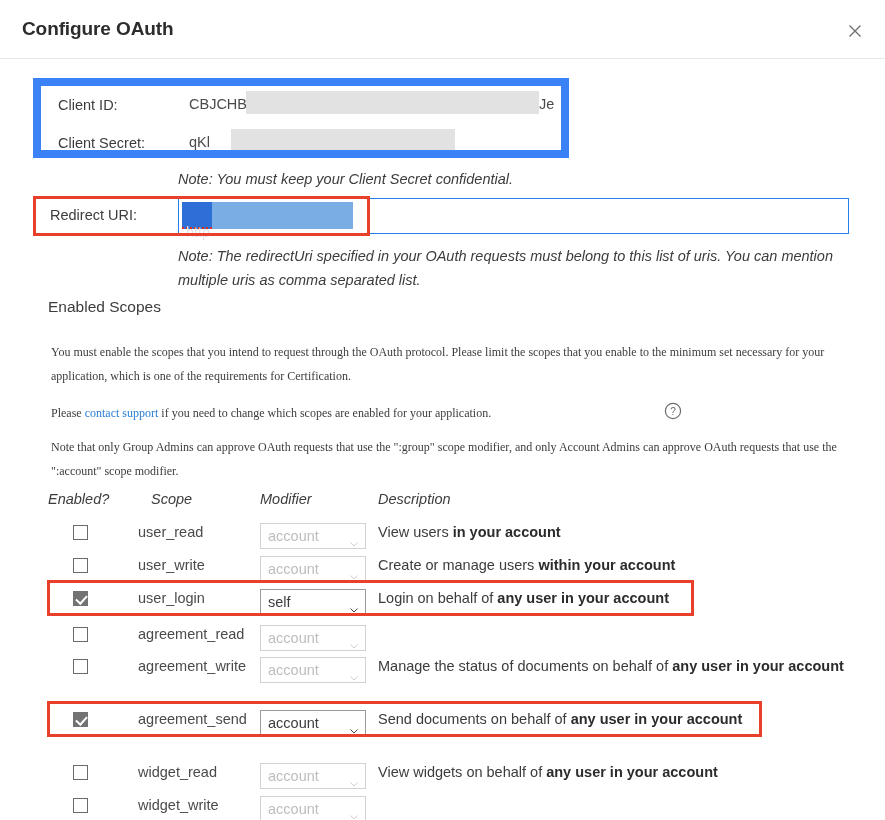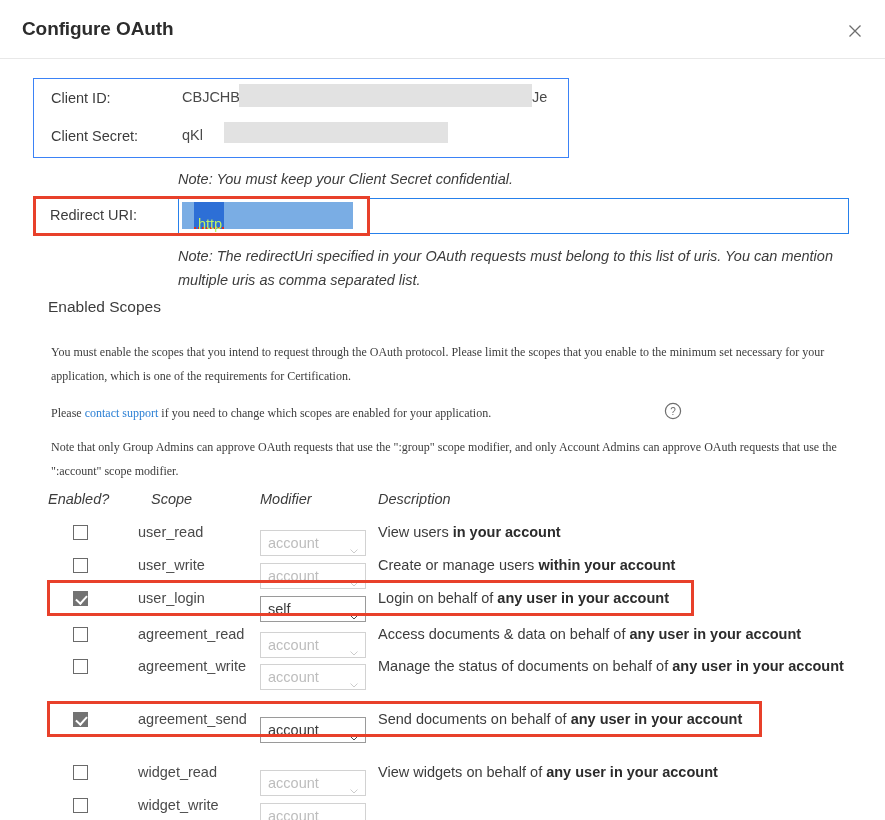--- a/index.html
+++ b/index.html
@@ -33,21 +33,21 @@
     cursor: pointer;
     color: #6e6e6e;
   }
   .close-btn svg { display: block; }
 
   
   .cred-box {
     position: absolute;
     left: 33px; top: 78px;
     width: 536px; height: 80px;
-    border: 1px solid #3b82f6;
+    border: 8px solid #3b82f6;
   }
   .cred-row { position: absolute; left: 0; width: 100%; height: 38px; }
   .cred-label {
     position: absolute;
     left: 17px;
     font-size: 14.5px;
     color: #3c3c3c;
     white-space: nowrap;
   }
   .cred-value {
@@ -101,24 +101,24 @@
     background: #ffffff;
   }
   .redirect-selection {
     position: absolute;
     left: 3px; top: 3px;
     width: 171px; height: 27px;
     background: #7aade4;
   }
   .redirect-token {
     position: absolute;
-    left: 12px; top: 0;
-    padding: 12px 2px 0 4px;
+    left: 0; top: 0;
+    padding: 20px 2px 0 4px;
     background: #2d6fd6;
-    color: #bef264;
+    color: #e5e5e5;
     font-size: 14.5px;
     height: 27px;
     line-height: 20px;
     border-bottom: 2px dotted #e03020;
   }
   .redirect-red-box {
     position: absolute;
     left: 33px; top: 196px;
     width: 337px; height: 40px;
     border: 3px solid #e8402a;
@@ -206,21 +206,21 @@
   .cell-scope {
     position: absolute;
     left: 90px; top: 3px;
     width: 118px;
     color: #4a4a4a;
     line-height: 22px;
     word-break: break-all;
   }
   .cell-modifier {
     position: absolute;
-    left: 212px; top: 12px; border-radius: 10px;
+    left: 212px; top: 5px; border-radius: 10px;
   }
   .sel {
     position: relative;
     width: 106px; height: 26px;
     border: 1px solid #d2d2d2;
     background: #ffffff;
     color: #bdbdbd;
     font-size: 14.5px;
     font-family: "Liberation Sans", sans-serif;
     padding: 3px 20px 3px 7px;
@@ -357,21 +357,20 @@
       <div class="trow" style="position: absolute; top: 129px; left: 0px; width: 830px; height: 32px;">
         <div class="cell-check">
           <span class="chk"></span>
         </div>
         <div class="cell-scope">agreement_read</div>
         <div class="cell-modifier">
           <div class="sel"><span>account</span><span class="arrow"><svg width="8" height="5" viewBox="0 0 8 5">
                 <path d="M0.5 0.5 L4 4 L7.5 0.5" fill="none" stroke="#cccccc" stroke-width="1"></path>
               </svg></span></div>
         </div>
-        <div class="cell-desc">Access documents &amp; data on behalf of <b>any user in your account</b></div>
       </div>
       <div class="trow" style="position: absolute; top: 161px; left: 0px; width: 830px; height: 53px;">
         <div class="cell-check">
           <span class="chk"></span>
         </div>
         <div class="cell-scope">agreement_write</div>
         <div class="cell-modifier">
           <div class="sel"><span>account</span><span class="arrow"><svg width="8" height="5" viewBox="0 0 8 5">
                 <path d="M0.5 0.5 L4 4 L7.5 0.5" fill="none" stroke="#cccccc" stroke-width="1"></path>
               </svg></span></div>

